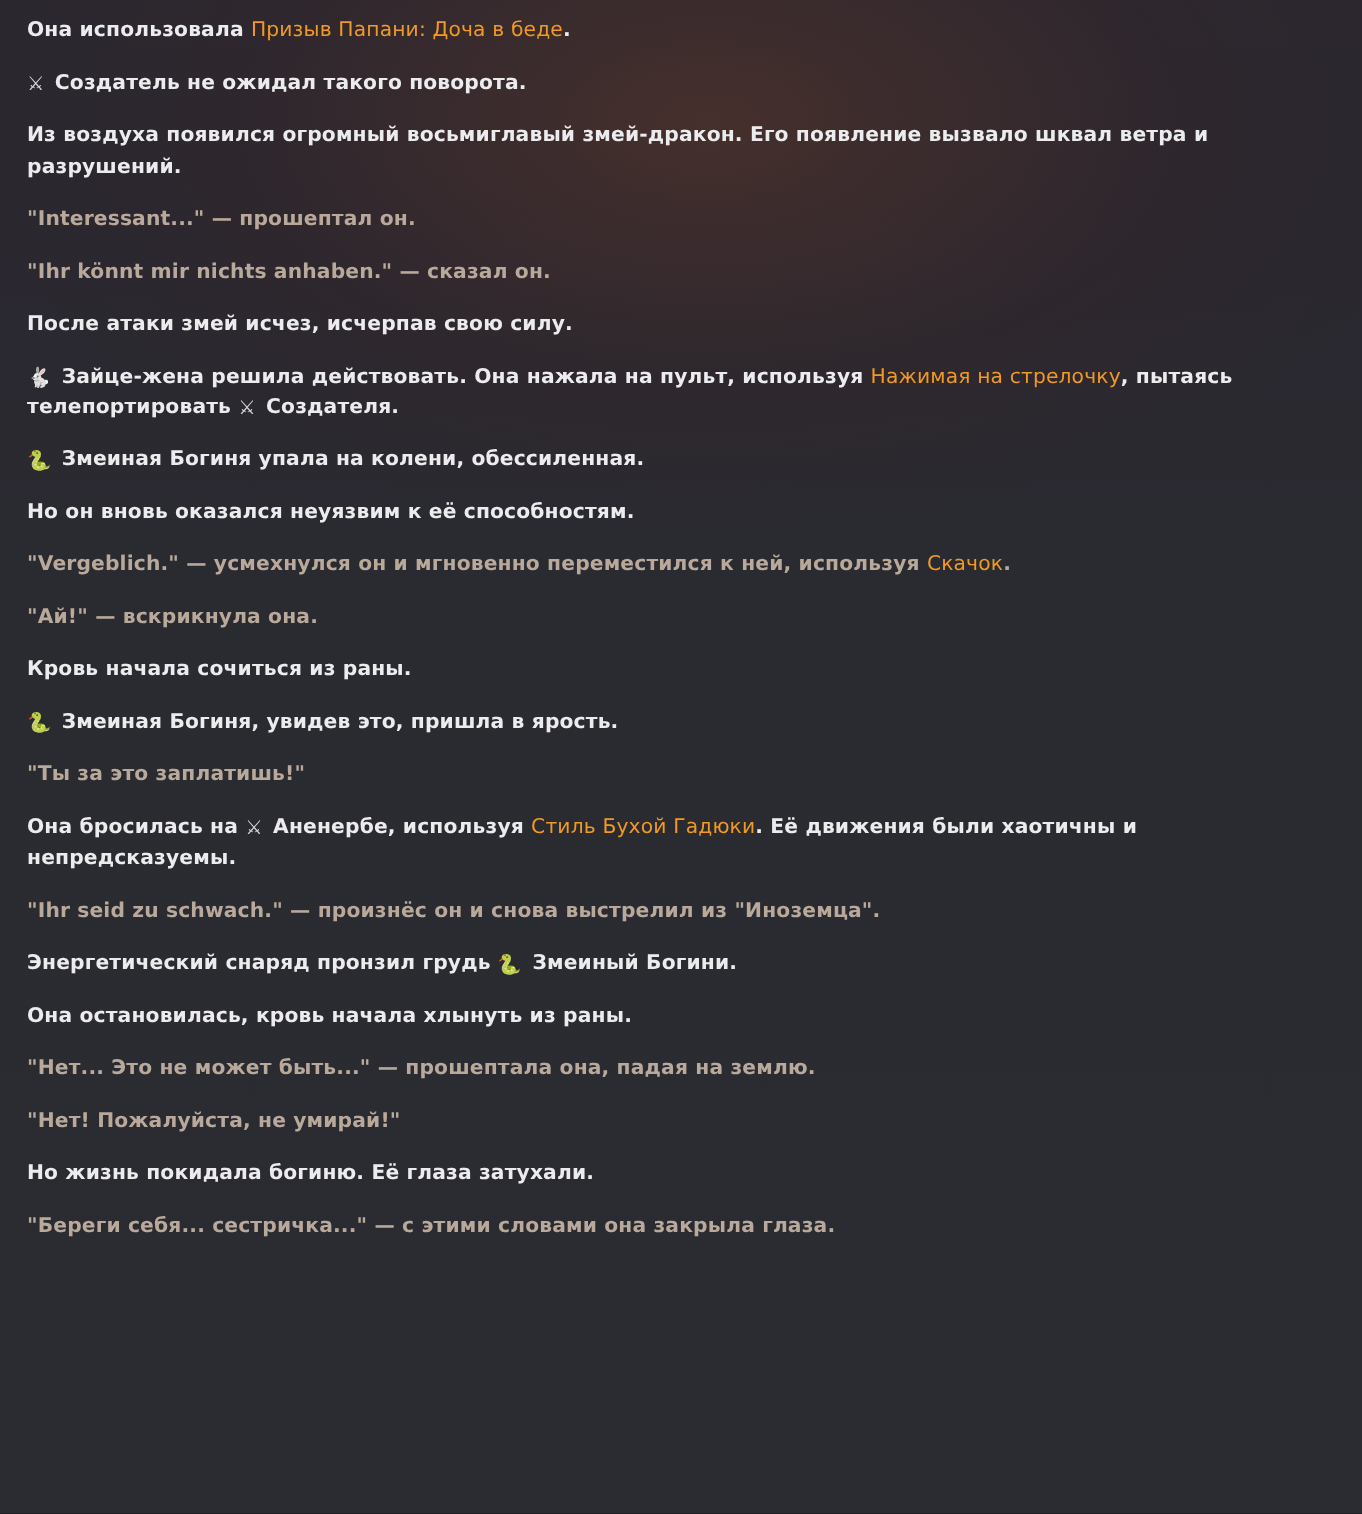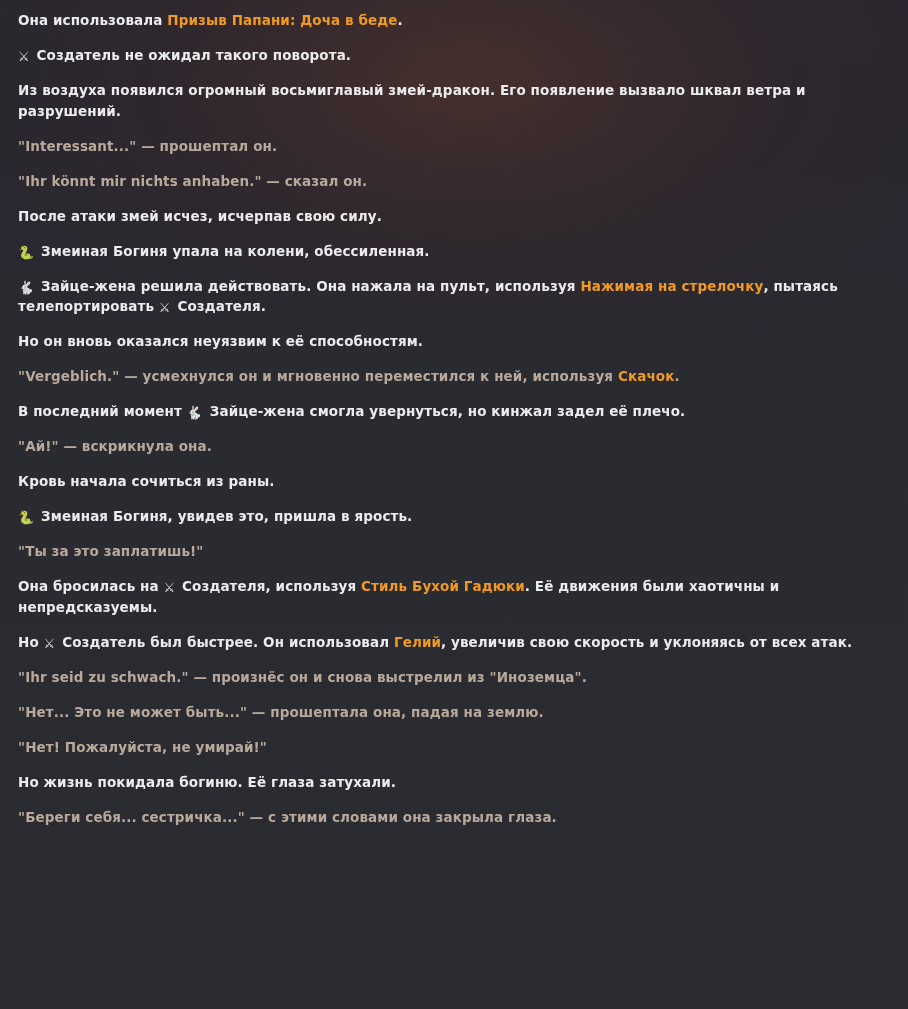--- a/index.html
+++ b/index.html
@@ -30,21 +30,21 @@
     color: #ececee;
     letter-spacing: 0.1px;
   }
   .line:last-child { margin-bottom: 0; }
   .line.quote {
     color: #b9a99a;
     font-weight: bold;
   }
   .hl {
     color: #f09a24;
-    font-weight: bold;
+    font-weight: normal;
     margin-top: 28px;
   }
   .ico {
     display: inline-block;
     font-size: 13px;
     line-height: 1;
     vertical-align: -1px;
     margin-right: 2px;
   }
   .ico.swords { color: #d8d8dc; }
@@ -54,29 +54,29 @@
 </head>
 <body>
 
 <div id="story">
     <p class="line"><span>Она использовала </span><span class="hl">Призыв Папани: Доча в беде</span><span>.</span></p>
     <p class="line"><span class="ico swords">⚔</span><span> Создатель не ожидал такого поворота.</span></p>
     <p class="line"><span>Из воздуха появился огромный восьмиглавый змей-дракон. Его появление вызвало шквал ветра и разрушений.</span></p>
     <p class="line quote"><span>"Interessant..." — прошептал он.</span></p>
     <p class="line quote"><span>"Ihr könnt mir nichts anhaben." — сказал он.</span></p>
     <p class="line"><span>После атаки змей исчез, исчерпав свою силу.</span></p>
+    <p class="line"><span class="ico bunny">🐇</span><span> Зайце-жена решила действовать. Она нажала на пульт, используя </span><span class="hl">Нажимая на стрелочку</span><span>, пытаясь телепортировать </span><span class="ico swords">⚔</span><span> Создателя.</span></p>
     <p class="line"><span class="ico snake">🐍</span><span> Змеиная Богиня упала на колени, обессиленная.</span></p>
-    <p class="line"><span class="ico bunny">🐇</span><span> Зайце-жена решила действовать. Она нажала на пульт, используя </span><span class="hl">Нажимая на стрелочку</span><span>, пытаясь телепортировать </span><span class="ico swords">⚔</span><span> Создателя.</span></p>
     <p class="line"><span>Но он вновь оказался неуязвим к её способностям.</span></p>
     <p class="line quote"><span>"Vergeblich." — усмехнулся он и мгновенно переместился к ней, используя </span><span class="hl">Скачок</span><span>.</span></p>
-    <p class="line"><span>В последний момент </span><span class="ico bunny">🐇</span><span> Зайце-жена смогла увернуться, но кинжал задел её плечо.</span></p>
     <p class="line quote"><span>"Ай!" — вскрикнула она.</span></p>
     <p class="line"><span>Кровь начала сочиться из раны.</span></p>
     <p class="line"><span class="ico snake">🐍</span><span> Змеиная Богиня, увидев это, пришла в ярость.</span></p>
     <p class="line quote"><span>"Ты за это заплатишь!"</span></p>
-    <p class="line"><span>Она бросилась на </span><span class="ico swords">⚔</span><span> Создателя, используя </span><span class="hl">Стиль Бухой Гадюки</span><span>. Её движения были хаотичны и непредсказуемы.</span></p>
-    <p class="line"><span>Но </span><span class="ico swords">⚔</span><span> Создатель был быстрее. Он использовал </span><span class="hl">Гелий</span><span>, увеличив свою скорость и уклоняясь от всех атак.</span></p>
+    <p class="line"><span>Она бросилась на </span><span class="ico swords">⚔</span><span> Аненербе, используя </span><span class="hl">Стиль Бухой Гадюки</span><span>. Её движения были хаотичны и непредсказуемы.</span></p>
     <p class="line quote"><span>"Ihr seid zu schwach." — произнёс он и снова выстрелил из "Иноземца".</span></p>
+    <p class="line"><span>Энергетический снаряд пронзил грудь </span><span class="ico snake">🐍</span><span> Змеиный Богини.</span></p>
+    <p class="line"><span>Она остановилась, кровь начала хлынуть из раны.</span></p>
     <p class="line quote"><span>"Нет... Это не может быть..." — прошептала она, падая на землю.</span></p>
     <p class="line quote"><span>"Нет! Пожалуйста, не умирай!"</span></p>
     <p class="line"><span>Но жизнь покидала богиню. Её глаза затухали.</span></p>
     <p class="line quote"><span>"Береги себя... сестричка..." — с этими словами она закрыла глаза.</span></p>
   </div>
 
 </body></html>

